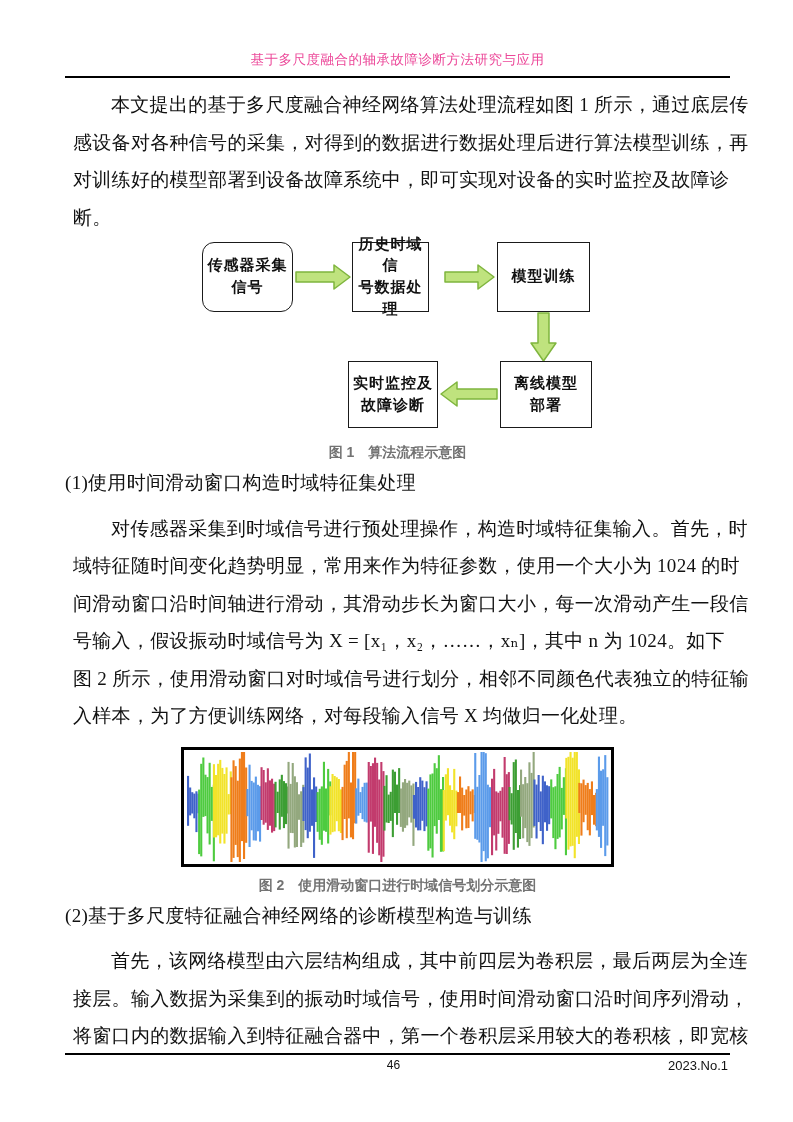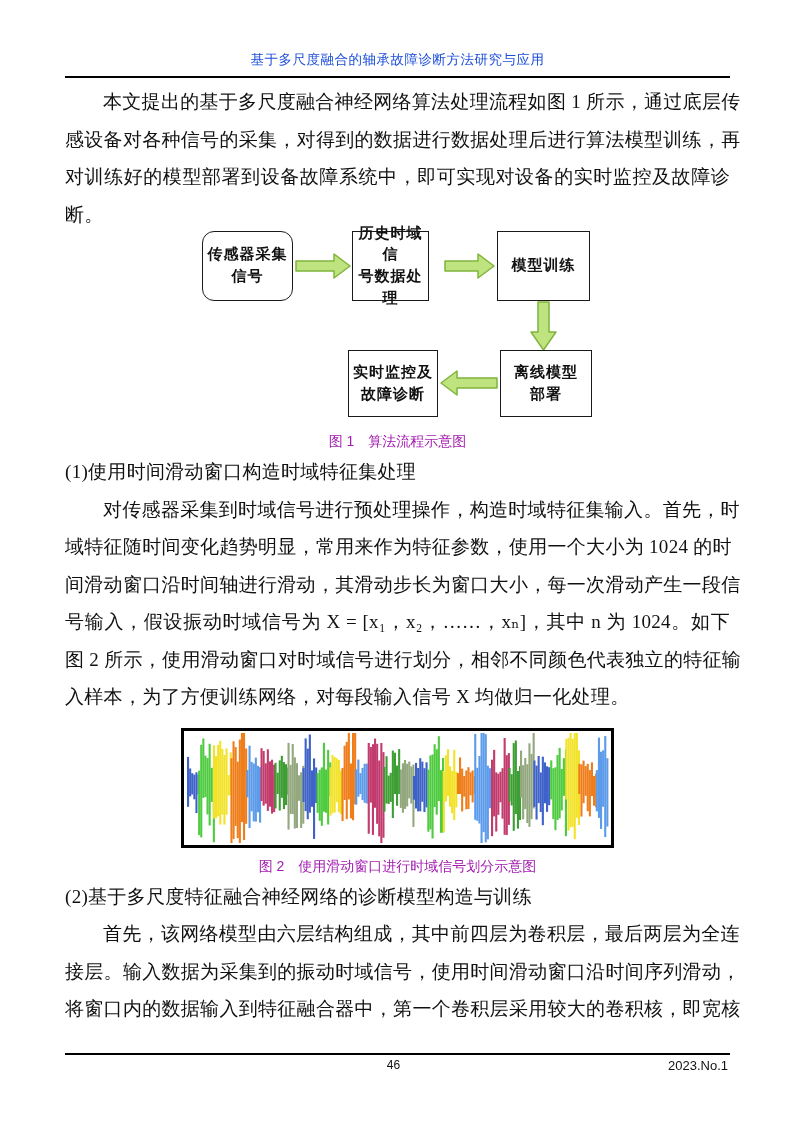--- a/index.html
+++ b/index.html
@@ -12,29 +12,29 @@
     overflow: hidden;
     font-family: "Liberation Serif", "DejaVu Serif", serif;
     color: #111;
   }
   .content { padding: 0 63px 0 65px; }
   .doc-header {
     padding-top: 50px;
     text-align: center;
     font-size: 13.5px;
     line-height: 20px;
-    color: #1d4ed8;
+    color: #ec4899;
     letter-spacing: 0.5px;
   }
   .header-rule {
     margin-top: 6px;
     border-top: 2px solid #000;
     height: 0;
   }
-  .para { margin: 0; }
+  .para { margin: 8px; }
   .line {
     font-size: 19px;
     line-height: 37.5px;
     text-align: justify;
     text-align-last: justify;
     white-space: nowrap;
     letter-spacing: 0.3px;
   }
   .line.first { margin-top: 5px; }
   .line.indent { text-indent: 2em; }
@@ -64,24 +64,24 @@
   .fbox span { white-space: pre-line; }
   .b1 { left: 137px; top: 7px;   width: 91px; height: 70px; border-radius: 12px; }
   .b2 { left: 287px; top: 7px;   width: 77px; height: 70px; }
   .b3 { left: 432px; top: 7px;   width: 93px; height: 70px; }
   .b4 { left: 435px; top: 126px; width: 92px; height: 67px; text-align: center; }
   .b5 { left: 283px; top: 126px; width: 90px; height: 67px; }
 
   .caption {
     text-align: center;
     font-family: "Liberation Sans", "DejaVu Sans", sans-serif;
-    font-weight: normal;
+    font-weight: bold;
     font-size: 14px;
     line-height: 24px;
-    color: #a21caf;
+    color: #737373;
   }
   .caption.c2 { margin-top: 5px; }
 
   
   .fig2wrap { margin-top: 12px; text-align: center; }
   .fig2 {
     display: inline-block;
     width: 433px;
     height: 120px;
     border: 3px solid #000;

